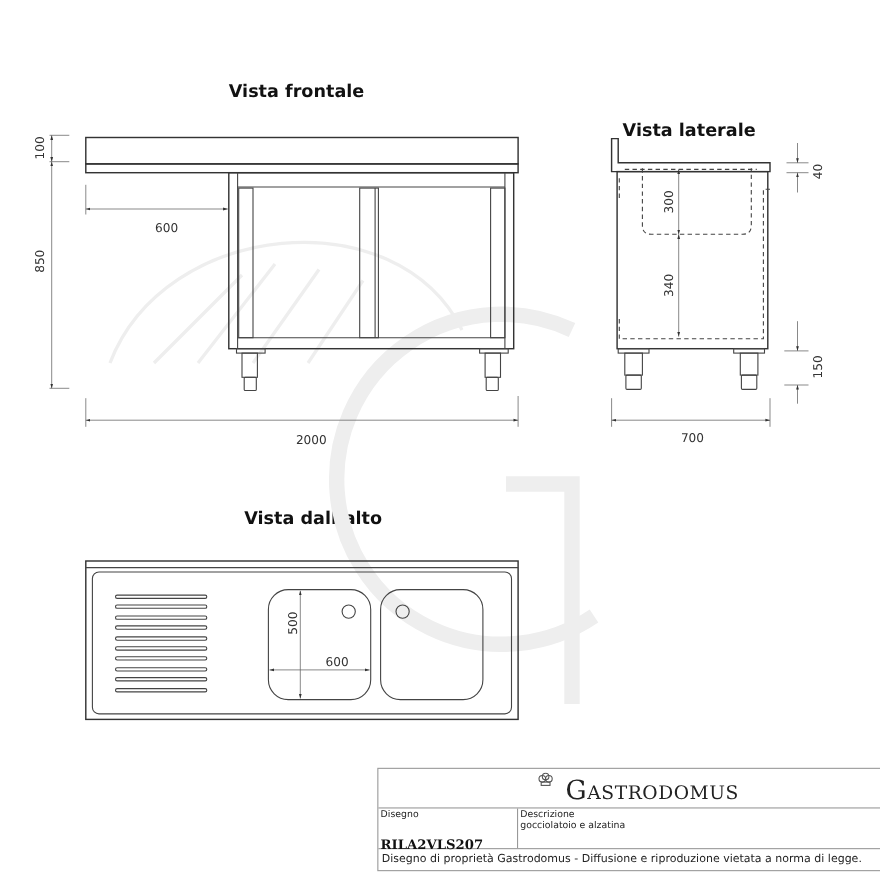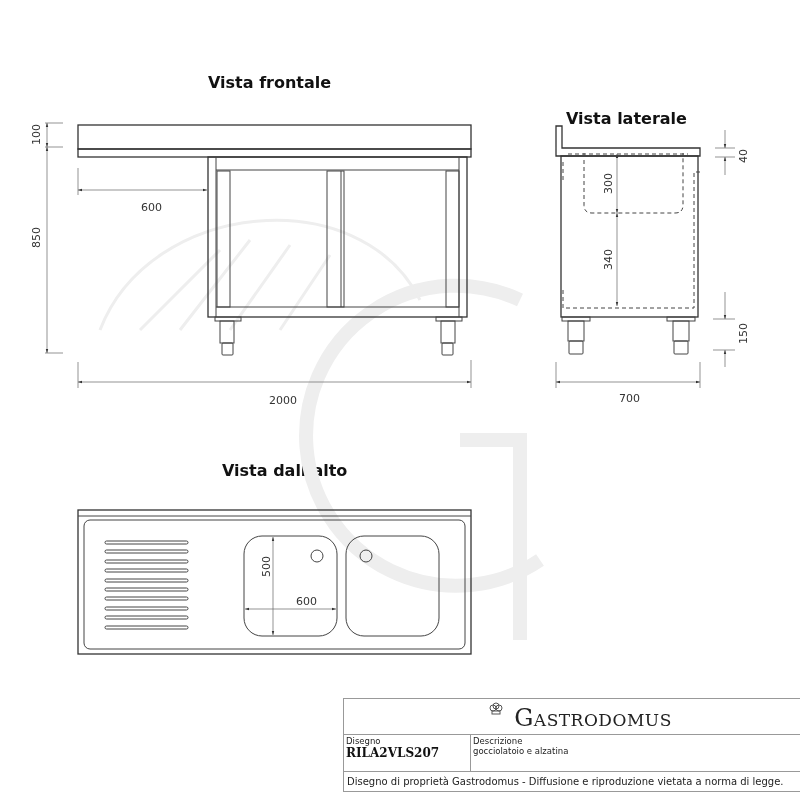--- a/index.html
+++ b/index.html
@@ -15,21 +15,21 @@
   
   .tblock { position: absolute; left: 343px; top: 698px; width: 500px; height: 94px; border: 1px solid #999; box-sizing: border-box; font-family: "DejaVu Sans", sans-serif; }
   .tb-logo { height: 36px; border-bottom: 1px solid #999; display: flex; align-items: flex-end; justify-content: center; padding-bottom: 2px; box-sizing: border-box; position: relative; }
   .tb-logo .brand { font-family: "DejaVu Serif", serif; font-size: 17px; letter-spacing: 0.5px; color: #222; }
   .tb-logo .brand .cap { font-size: 24px; }
   .tb-logo .crown { position: absolute; left: 145px; top: 3px; }
   .tb-row { display: flex; height: 36px; border-bottom: 1px solid #999; }
   .tb-code { width: 127px; border-right: 1px solid #999; padding: 1px 2px; box-sizing: border-box; }
   .tb-desc { flex: 1; padding: 1px 2px; box-sizing: border-box; }
   .lbl { font-size: 8.5px; color: #222; display: block; }
-  .code { font-family: "DejaVu Serif", serif; font-weight: bold; font-size: 12px; color: #111; display: block; margin-top: 0; }
+  .code { font-family: "DejaVu Serif", serif; font-weight: bold; font-size: 12px; color: #111; display: block; margin-top: 15px; }
   .desc { font-size: 8.5px; color: #222; display: block; line-height: 11px; }
   .tb-foot { font-size: 10px; padding: 4px 3px; color: #222; }
 </style>
 </head>
 <body>
 
 <div class="title" style="left:208px; top:57px;margin-top:16px;">Vista frontale</div>
 <div class="title" style="left:566px; top:61px;margin-top:48px;">Vista laterale</div>
 <div class="title" style="left:222px; top:461px;">Vista dall’alto</div>
 

